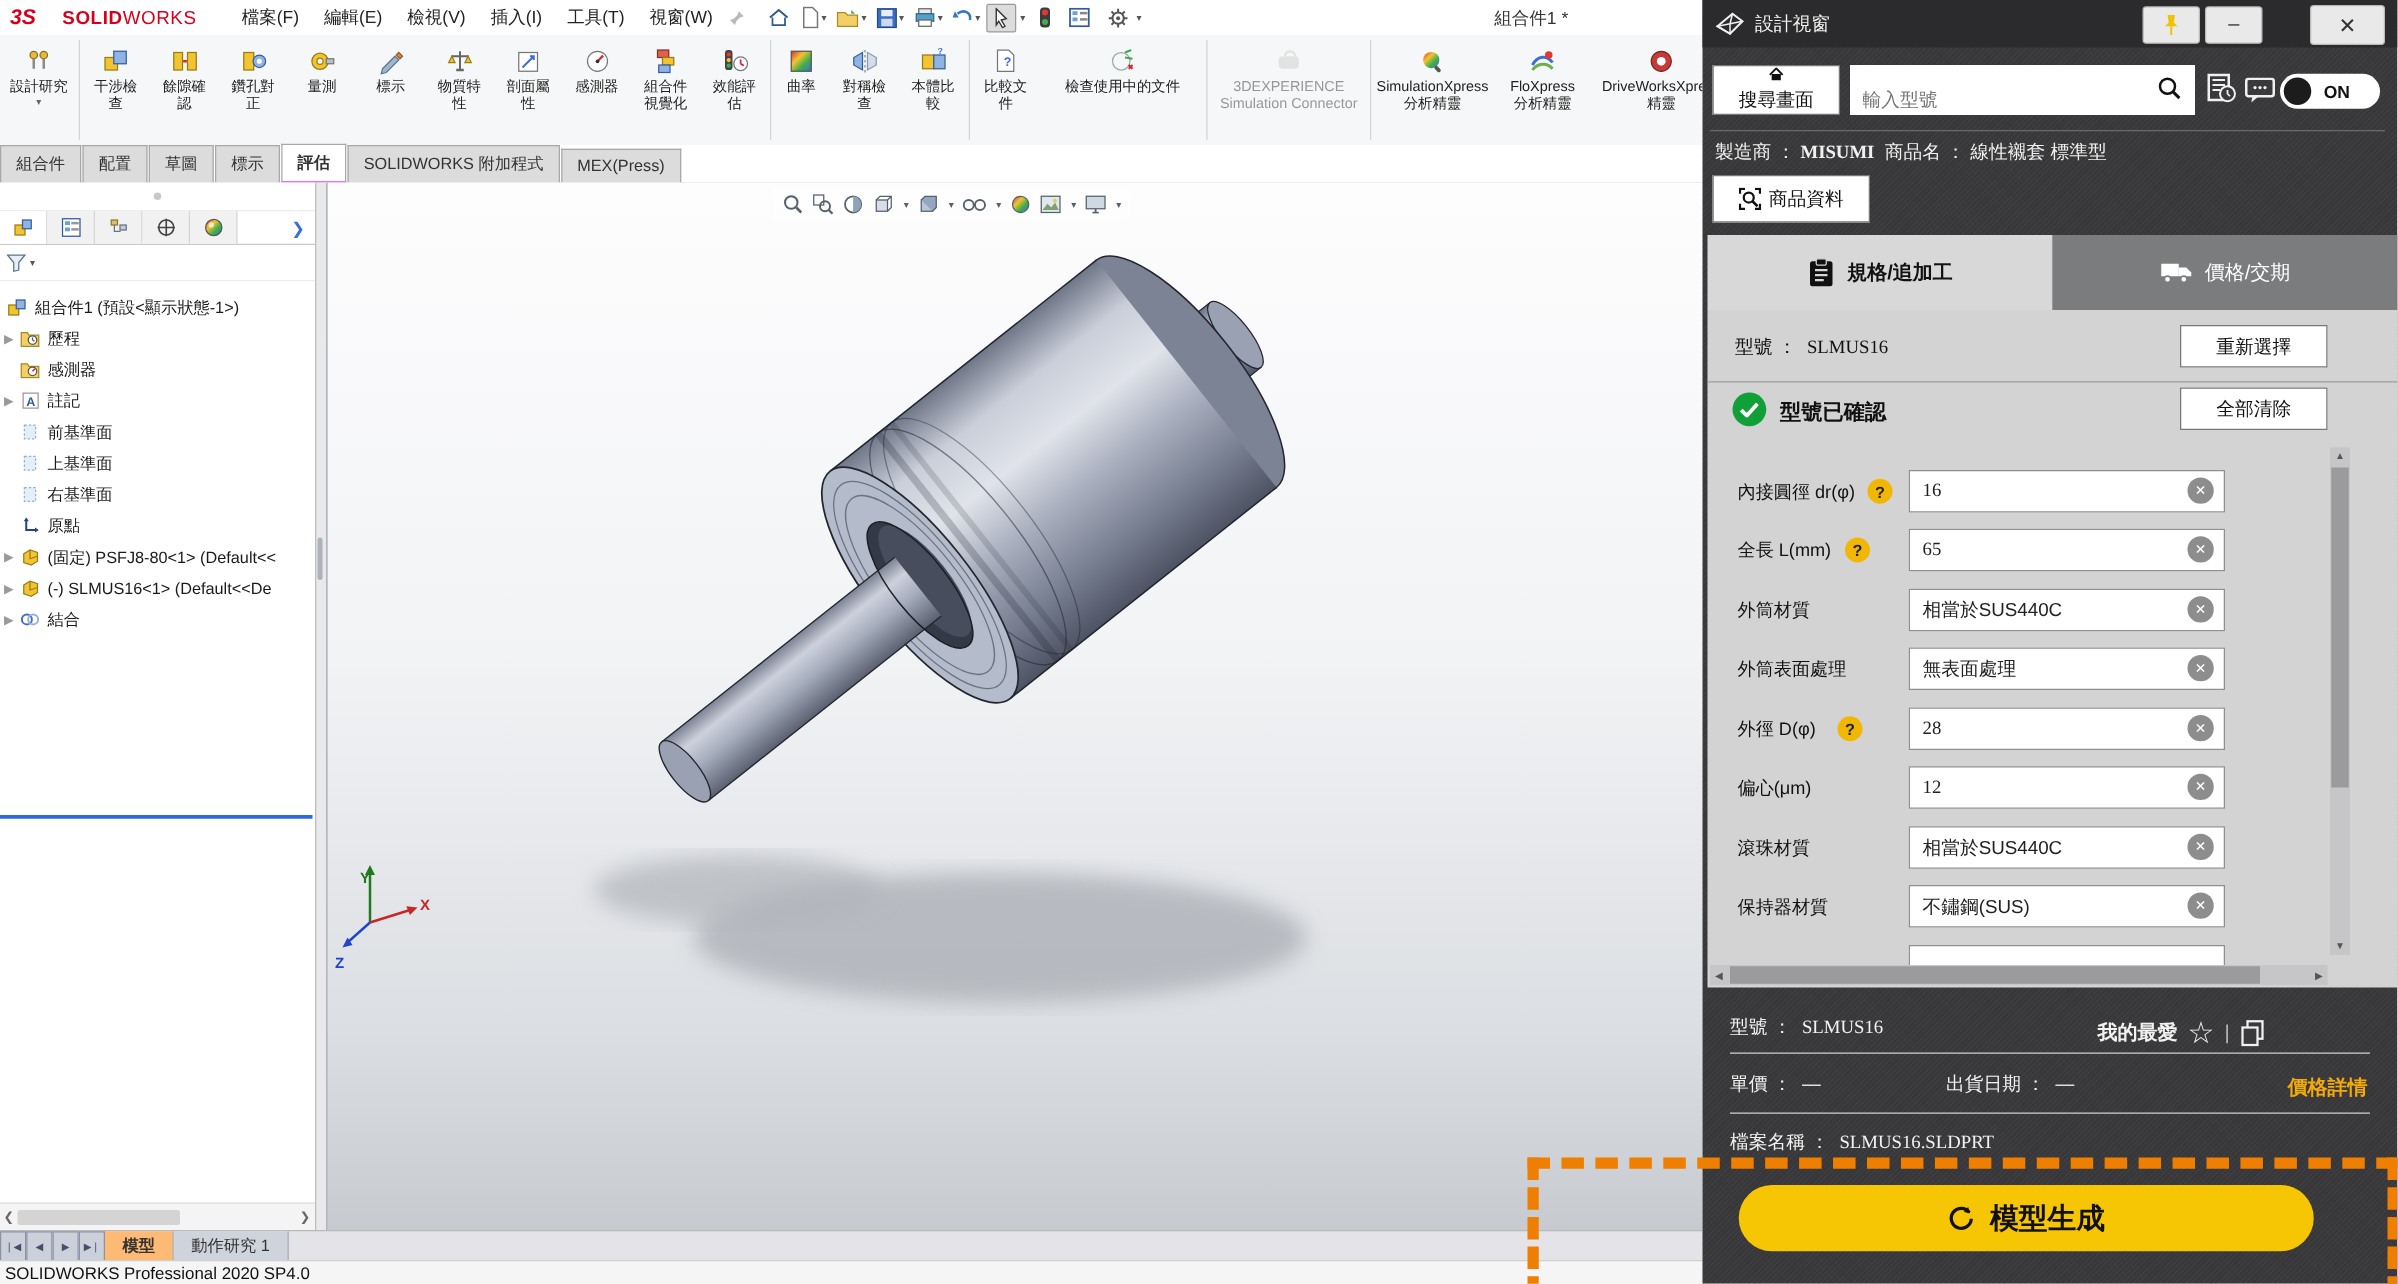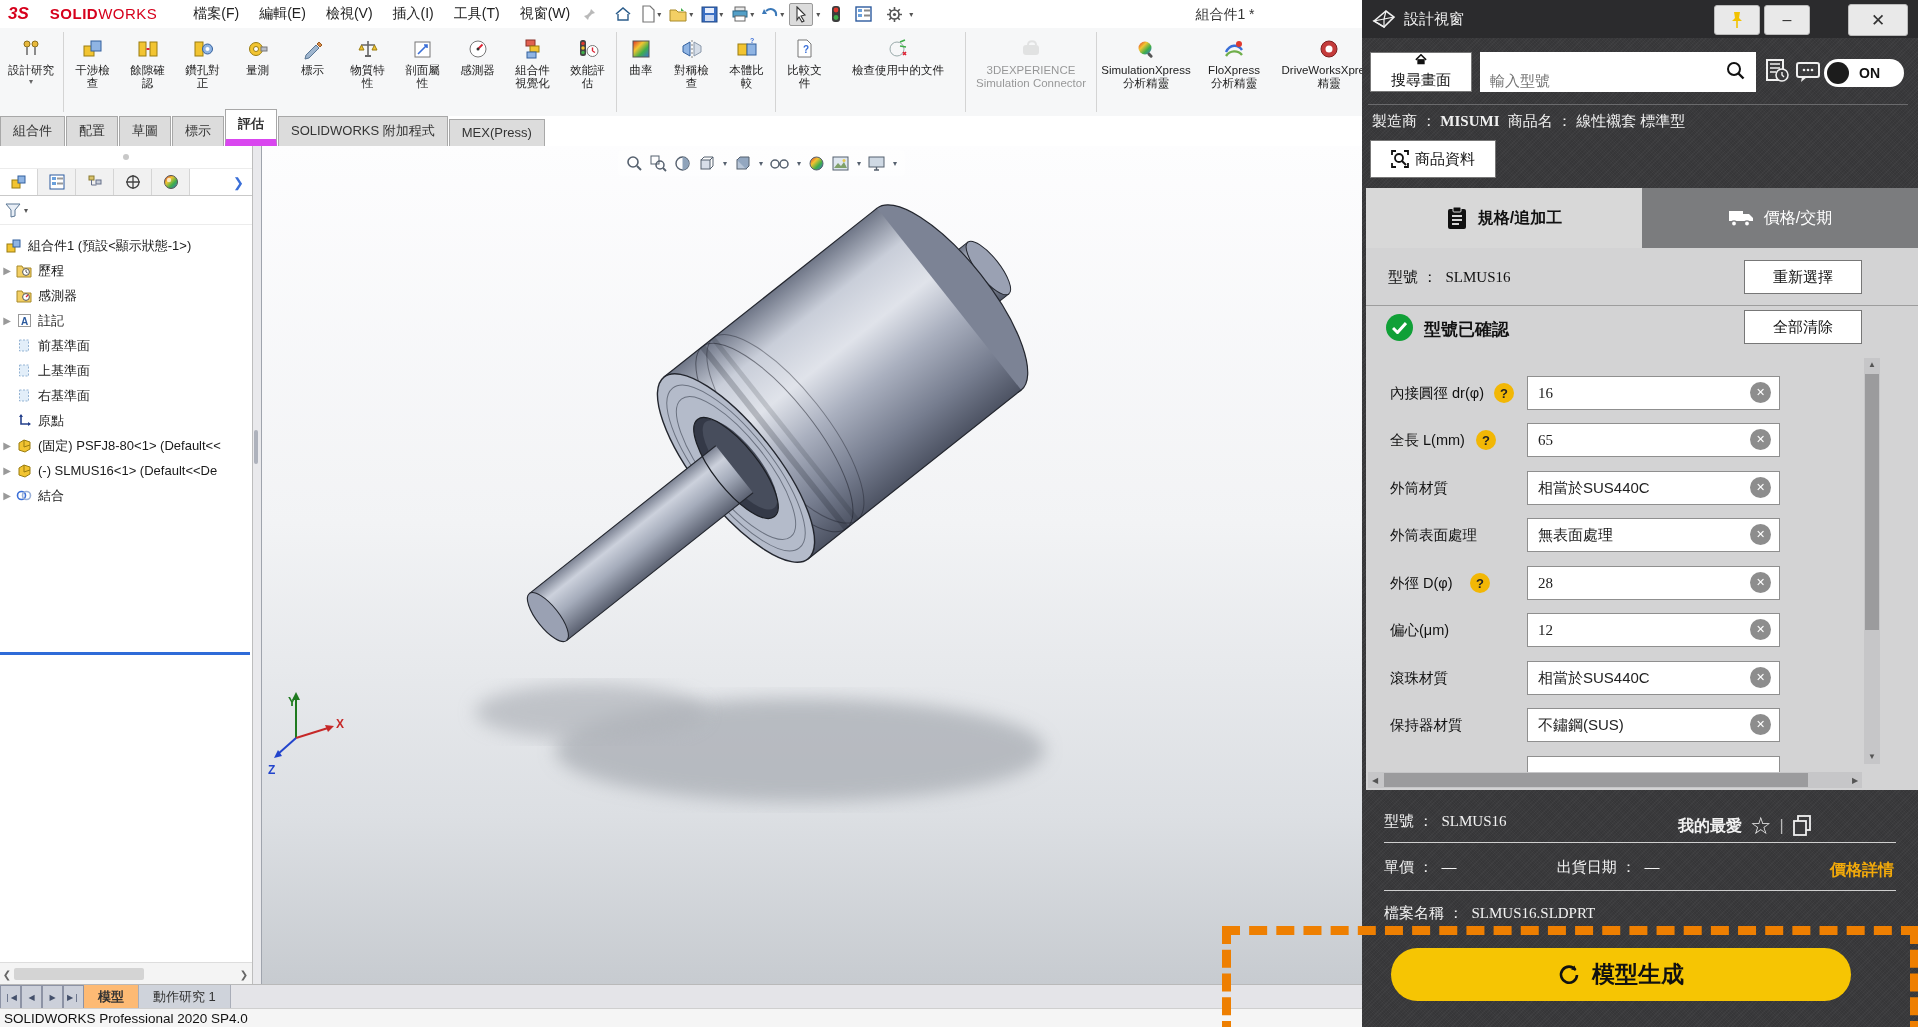--- a/index.html
+++ b/index.html
@@ -26,21 +26,21 @@
       padding-top:8px;width:55px;flex:0 0 auto;cursor:default;}
   .ric{height:26px;display:flex;align-items:center;}
   .ril{font-size:11.5px;line-height:1.15;text-align:center;white-space:pre-line;color:#222;margin-top:2px;}
   .rdiv{width:1px;background:#d4d4d4;margin:4px 1px;flex:0 0 auto;}
   .ri.dis{opacity:.45;filter:grayscale(.8);}
   .studycaret{font-size:8px;color:#666;}
   
   #cmdtabs{left:0;top:116px;width:1362px;height:30px;background:#fff;border-bottom:1px solid #b9b9b9;
            display:flex;align-items:flex-end;font-size:13px;}
   .ctab{padding:5px 12px 6px;background:#dcdcdc;border:1px solid #a8a8a8;border-bottom:none;margin-right:1px;color:#333;}
-  .ctab.on{background:#fff;border-bottom:7px solid #d946ef;font-weight:bold;}
+  .ctab.on{background:#fff;border-bottom:1px solid #d946ef;font-weight:bold;}
   
   #tree{left:0;top:146px;width:252px;height:816px;background:#fff;border-right:1px solid #b5b5b5;overflow:hidden;}
   .handle-row{height:22px;border-bottom:1px solid #ececec;display:flex;align-items:center;justify-content:center;}
   .dot{width:6px;height:6px;border-radius:50%;background:#c8c8c8;}
   .fmtabs{height:26px;display:flex;border-bottom:1px solid #c9c9c9;}
   .fmtab{width:37px;display:flex;align-items:center;justify-content:center;border-right:1px solid #d5d5d5;background:#f1f1f1;}
   .fmtab.on{background:#fff;}
   .fmchev{margin-left:auto;margin-right:8px;align-self:center;color:#3a6fd8;font-size:13px;}
   .filter-row{height:28px;display:flex;align-items:center;border-bottom:1px solid #ececec;padding-left:5px;gap:2px;}
   .trows{margin-top:8px;}

